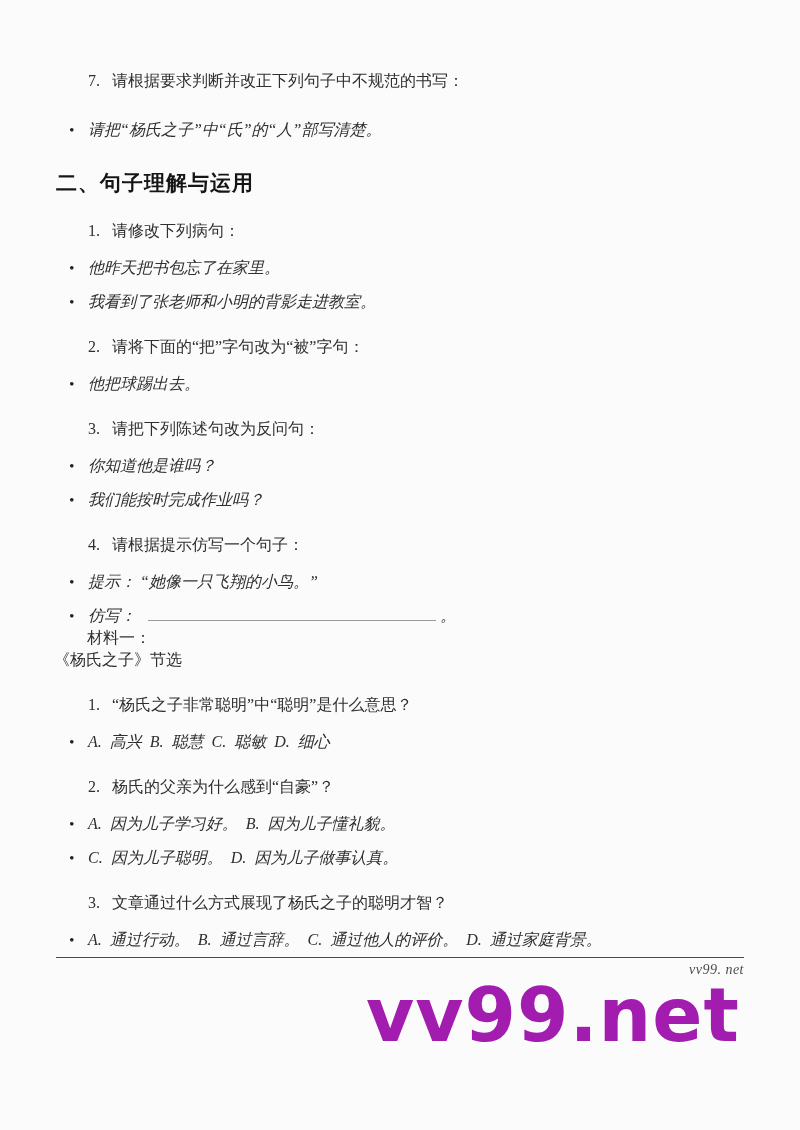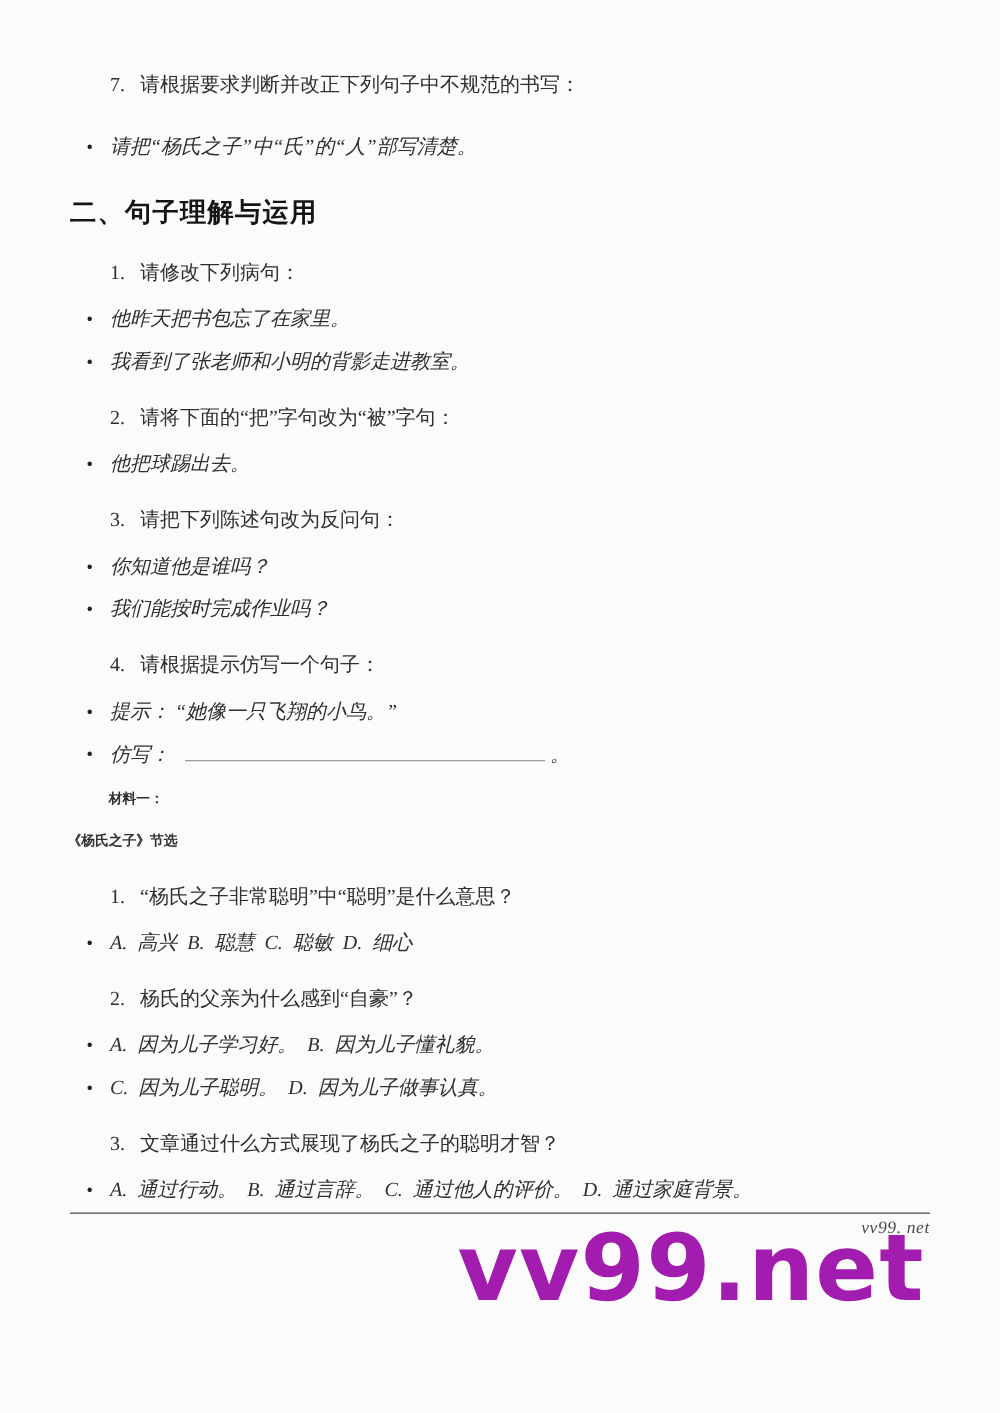--- a/index.html
+++ b/index.html
@@ -29,21 +29,21 @@
     position:relative;
     z-index:1;
     padding:54px 56px 0 56px;
   }
   .q{
     margin:23px 0 0 32px;
     font-size:16px;
     line-height:22px;
     white-space:pre-wrap;
   }
-  .q.first{margin-top:4px;}
+  .q.first{margin-top:16px;}
   .qlabel{display:inline-block;margin-right:12px;}
   ul.bullets{
     list-style:none;
     margin:15px 0 0 0;
     padding:0;
   }
   ul.bullets.wide-gap{margin-top:27px;}
   ul.bullets li{
     position:relative;
     padding-left:32px;
@@ -65,24 +65,23 @@
     font-family:"Liberation Sans","DejaVu Sans",sans-serif;
     font-weight:bold;
     font-size:21px;
     line-height:29px;
     color:#151515;
     margin:27px 0 17px 0;
     letter-spacing:1px;
   }
   h2.section-title.reading{margin-top:32px;margin-bottom:13px;}
   .material-line{
-    font-size:11px;
+    font-size:16px;
     line-height:22px;
-    margin:12px;
-    font-weight:bold;
+    margin:0;
   }
   .material-line.indented{margin-left:31px;}
   .material-line.title-line{margin-left:-2px;}
   .blank{
     display:inline-block;
     width:288px;
     height:15px;
     border-bottom:1px solid #9a9a9a;
     margin:0 4px 0 12px;
     vertical-align:baseline;

